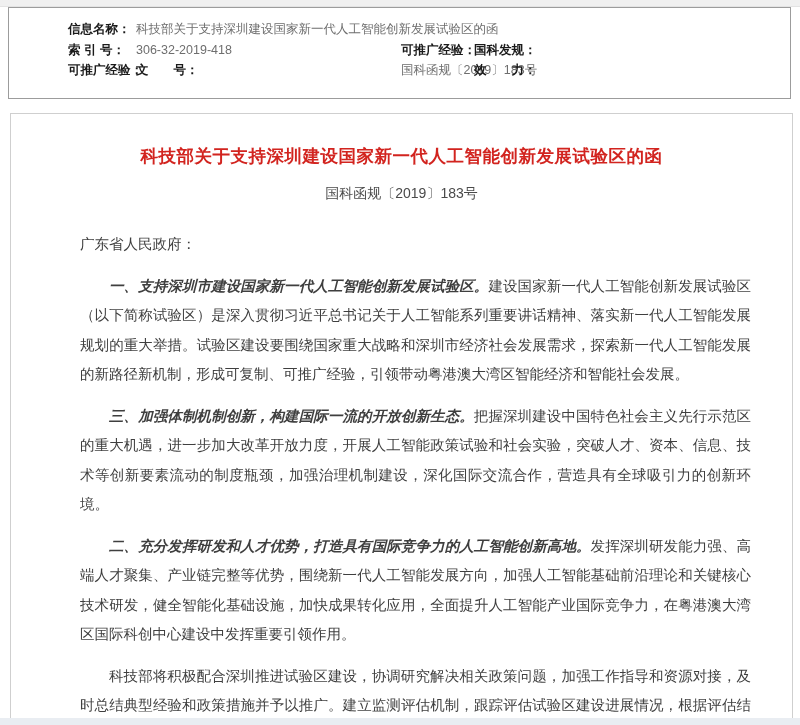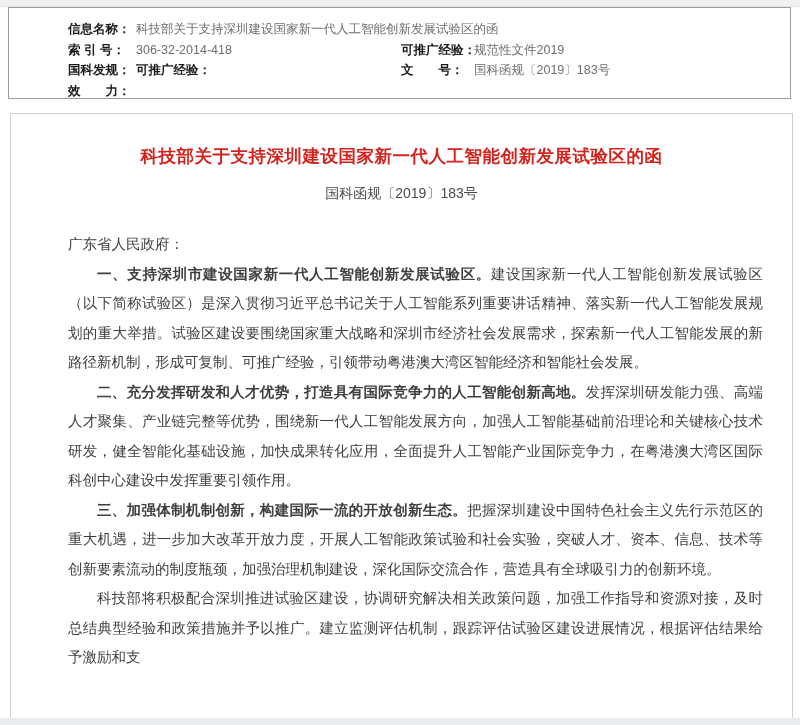--- a/index.html
+++ b/index.html
@@ -58,48 +58,47 @@
     font-size: 14px;
     line-height: 20px;
   }
   .doc-body {
     margin-top: 27px;
     padding: 0 29px 0 57px;
     font-size: 14.5px;
     color: #3f3f3f;
   }
   .doc-body p {
-    margin: 0;
+    margin: 12px;
     line-height: 29.5px;
     text-indent: 2em;
     text-align: justify;
   }
   .doc-body p.no-indent { text-indent: 0; }
-  .doc-body .lead { font-weight: bold; }
+  .doc-body .lead { font-weight: bold; font-style: italic; }
   .bottom-strip {
     position: absolute; left: 0; bottom: 0;
     width: 800px; height: 7px;
     background: #e9edf2;
     z-index: 5;
   }
 </style>
 </head>
 <body>
 
 <div class="top-strip"></div>
 
 <div class="meta-box">
   <div class="meta-grid">
     <span class="lbl">信息名称：</span>
     <span class="val span3">科技部关于支持深圳建设国家新一代人工智能创新发展试验区的函</span>
 
     <span class="lbl">索 引 号：</span>
-    <span class="val">306-32-2014-418</span>
+    <span class="val">306-32-2019-418</span>
     <span class="lbl">可推广经验：</span>
-    <span class="val">规范性文件2019</span>
 
     <span class="lbl">国科发规：</span>
     <span class="lbl">可推广经验：</span>
 
     <span class="lbl">文　　号：</span>
     <span class="val">国科函规〔2019〕183号</span>
     <span class="lbl">效　　力：</span>
     <span class="val"></span>
   </div>
 </div>
@@ -107,21 +106,21 @@
 <div class="doc-box">
   <div class="doc-title">科技部关于支持深圳建设国家新一代人工智能创新发展试验区的函</div>
   <div class="doc-number">国科函规〔2019〕183号</div>
 
   <div class="doc-body">
     <p class="no-indent">广东省人民政府：</p>
 
 
     <p><b class="lead">一、支持深圳市建设国家新一代人工智能创新发展试验区。</b><span>建设国家新一代人工智能创新发展试验区（以下简称试验区）是深入贯彻习近平总书记关于人工智能系列重要讲话精神、落实新一代人工智能发展规划的重大举措。试验区建设要围绕国家重大战略和深圳市经济社会发展需求，探索新一代人工智能发展的新路径新机制，形成可复制、可推广经验，引领带动粤港澳大湾区智能经济和智能社会发展。</span></p>
 
+    <p><b class="lead">三、加强体制机制创新，构建国际一流的开放创新生态。</b><span>把握深圳建设中国特色社会主义先行示范区的重大机遇，进一步加大改革开放力度，开展人工智能政策试验和社会实验，突破人才、资本、信息、技术等创新要素流动的制度瓶颈，加强治理机制建设，深化国际交流合作，营造具有全球吸引力的创新环境。</span></p>
+
     <p><b class="lead">二、充分发挥研发和人才优势，打造具有国际竞争力的人工智能创新高地。</b><span>发挥深圳研发能力强、高端人才聚集、产业链完整等优势，围绕新一代人工智能发展方向，加强人工智能基础前沿理论和关键核心技术研发，健全智能化基础设施，加快成果转化应用，全面提升人工智能产业国际竞争力，在粤港澳大湾区国际科创中心建设中发挥重要引领作用。</span></p>
-
-    <p><b class="lead">三、加强体制机制创新，构建国际一流的开放创新生态。</b><span>把握深圳建设中国特色社会主义先行示范区的重大机遇，进一步加大改革开放力度，开展人工智能政策试验和社会实验，突破人才、资本、信息、技术等创新要素流动的制度瓶颈，加强治理机制建设，深化国际交流合作，营造具有全球吸引力的创新环境。</span></p>
 
     <p><span>科技部将积极配合深圳推进试验区建设，协调研究解决相关政策问题，加强工作指导和资源对接，及时总结典型经验和政策措施并予以推广。建立监测评估机制，跟踪评估试验区建设进展情况，根据评估结果给予激励和支</span></p>
   </div>
 </div>
 
 <div class="bottom-strip"></div>
 
 </body></html>

